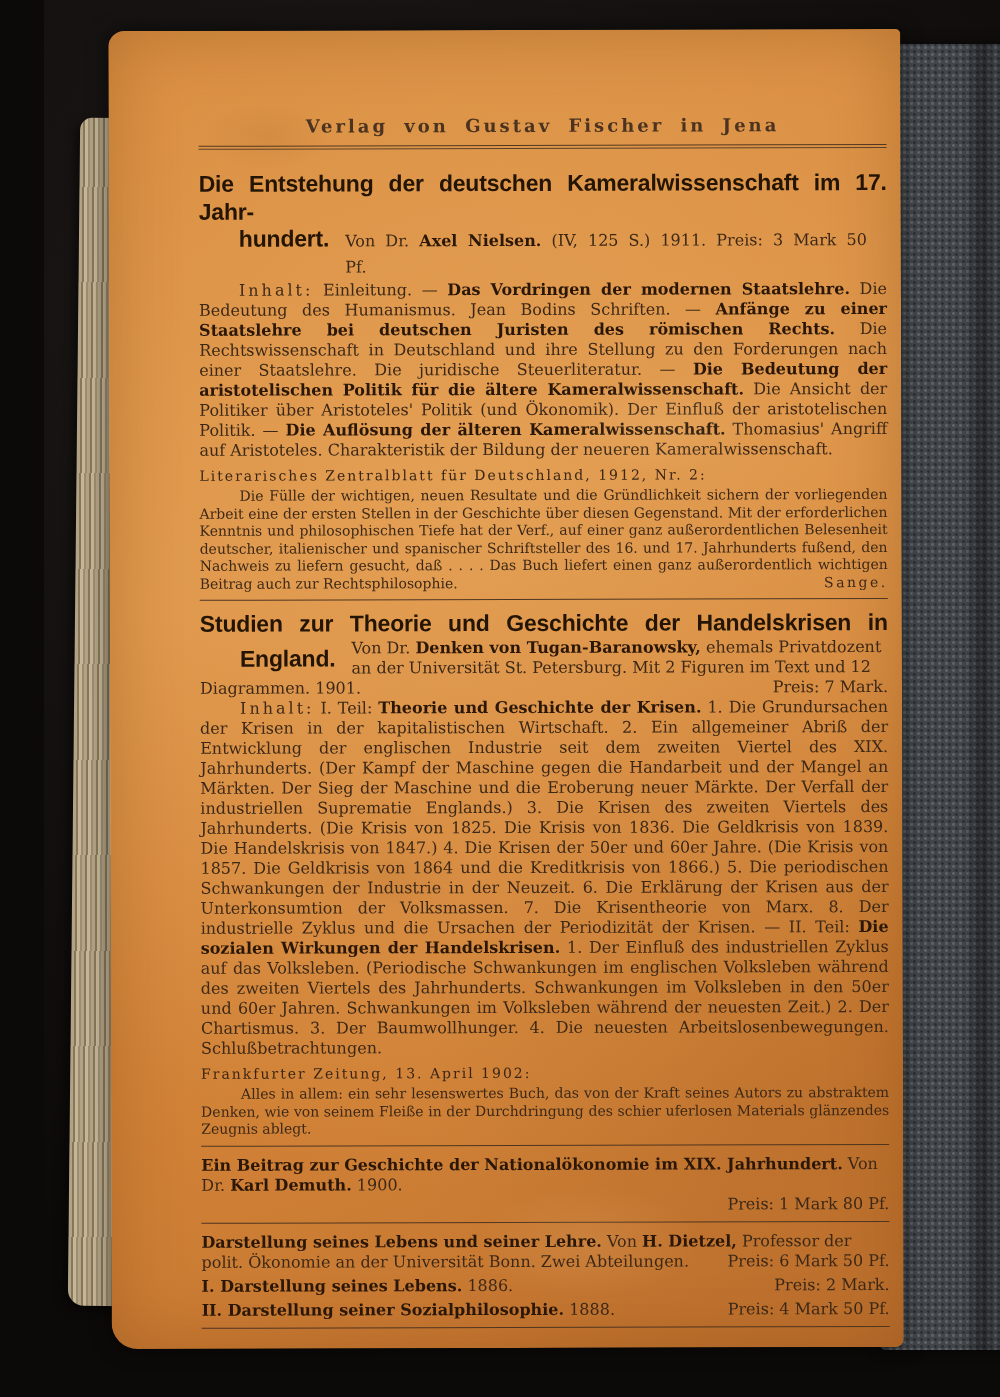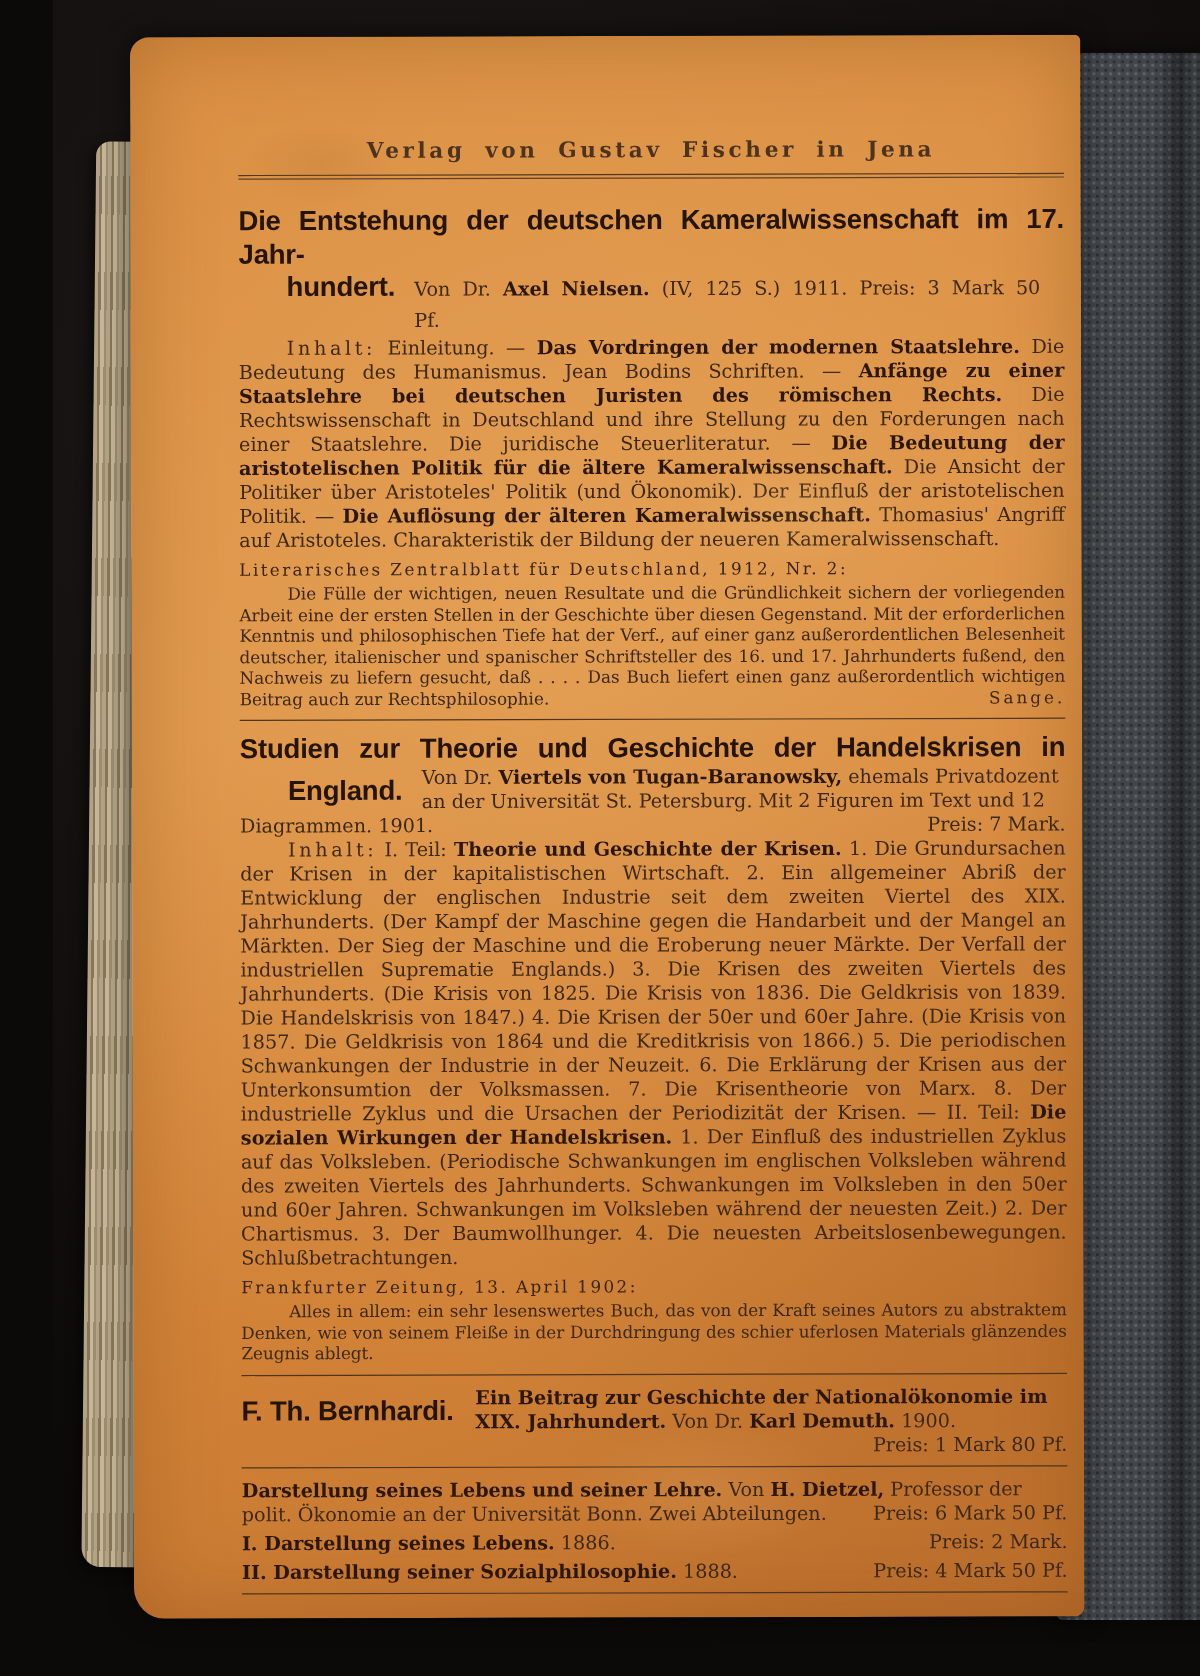--- a/index.html
+++ b/index.html
@@ -108,33 +108,32 @@
       <div class="rev-src">Literarisches Zentralblatt für Deutschland, 1912, Nr. 2:</div>
       <p class="review ind"><span><span>Die Fülle der wichtigen, neuen Resultate und die Gründlichkeit sichern der vorliegenden Arbeit eine der ersten Stellen in der Geschichte über diesen Gegenstand.  Mit der erforderlichen Kenntnis und philosophischen Tiefe hat der Verf., auf einer ganz außerordentlichen Belesenheit deutscher, italienischer und spanischer Schriftsteller des 16. und 17. Jahrhunderts fußend, den Nachweis zu liefern gesucht, daß . . . .   Das Buch liefert einen ganz außerordentlich wichtigen Beitrag auch zur Rechtsphilosophie.</span></span><span class="sig">Sange.</span></p>
     </section>
 
     <hr class="rule">
 
     <section>
       <div class="bigtitle just">Studien zur Theorie und Geschichte der Handelskrisen in</div>
       <div class="e2body">
         <span class="bigtitle float-name">England.</span>
-        <span><span>Von Dr. </span><span class="b">Viertels von Tugan-Baranowsky,</span><span> ehemals Privatdozent an der Universität St. Petersburg.  Mit 2 Figuren im Text und 12 Diagrammen.  1901.</span></span>
+        <span><span>Von Dr. </span><span class="b">Denken von Tugan-Baranowsky,</span><span> ehemals Privatdozent an der Universität St. Petersburg.  Mit 2 Figuren im Text und 12 Diagrammen.  1901.</span></span>
         <span class="price-abs">Preis: 7 Mark.</span>
       </div>
       <p class="body ind"><span class="ls">Inhalt:</span><span> I. Teil: </span><span class="b">Theorie und Geschichte der Krisen.</span><span> 1. Die Grundursachen der Krisen in der kapitalistischen Wirtschaft.  2. Ein allgemeiner Abriß der Entwicklung der englischen Industrie seit dem zweiten Viertel des XIX. Jahrhunderts.  (Der Kampf der Maschine gegen die Handarbeit und der Mangel an Märkten.  Der Sieg der Maschine und die Eroberung neuer Märkte.  Der Verfall der industriellen Suprematie Englands.)  3. Die Krisen des zweiten Viertels des Jahrhunderts.  (Die Krisis von 1825.  Die Krisis von 1836.  Die Geldkrisis von 1839.  Die Handelskrisis von 1847.)  4. Die Krisen der 50er und 60er Jahre.  (Die Krisis von 1857.  Die Geldkrisis von 1864 und die Kreditkrisis von 1866.)  5. Die periodischen Schwankungen der Industrie in der Neuzeit.  6. Die Erklärung der Krisen aus der Unterkonsumtion der Volksmassen.  7. Die Krisentheorie von Marx.  8. Der industrielle Zyklus und die Ursachen der Periodizität der Krisen. — II. Teil: </span><span class="b">Die sozialen Wirkungen der Handelskrisen.</span><span> 1. Der Einfluß des industriellen Zyklus auf das Volksleben.  (Periodische Schwankungen im englischen Volksleben während des zweiten Viertels des Jahrhunderts.  Schwankungen im Volksleben in den 50er und 60er Jahren.  Schwankungen im Volksleben während der neuesten Zeit.)  2. Der Chartismus.  3. Der Baumwollhunger.  4. Die neuesten Arbeitslosenbewegungen.  Schlußbetrachtungen.</span></p>
       <div class="rev-src">Frankfurter Zeitung, 13. April 1902:</div>
       <p class="review ind"><span><span>Alles in allem: ein sehr lesenswertes Buch, das von der Kraft seines Autors zu abstraktem Denken, wie von seinem Fleiße in der Durchdringung des schier uferlosen Materials glänzendes Zeugnis ablegt.</span></span></p>
     </section>
 
     <hr class="rule">
 
     <section>
       <div class="hang">
-        <span class="bigtitle name-float">F. Th. Bernhardi.</span>
         <span><span class="b">Ein Beitrag zur Geschichte der Nationalökonomie im XIX. Jahrhundert.</span><span>  Von Dr. </span><span class="b">Karl Demuth.</span><span>  1900.</span></span>
       </div>
       <div class="price-line">Preis: 1 Mark 80 Pf.</div>
     </section>
 
     <hr class="rule">
 
     <section>
       <div class="hang">
         <span><span class="b">Darstellung seines Lebens und seiner Lehre.</span><span>  Von </span><span class="b">H. Dietzel,</span><span> Professor der polit. Ökonomie an der Universität Bonn.  Zwei Abteilungen.</span></span>

